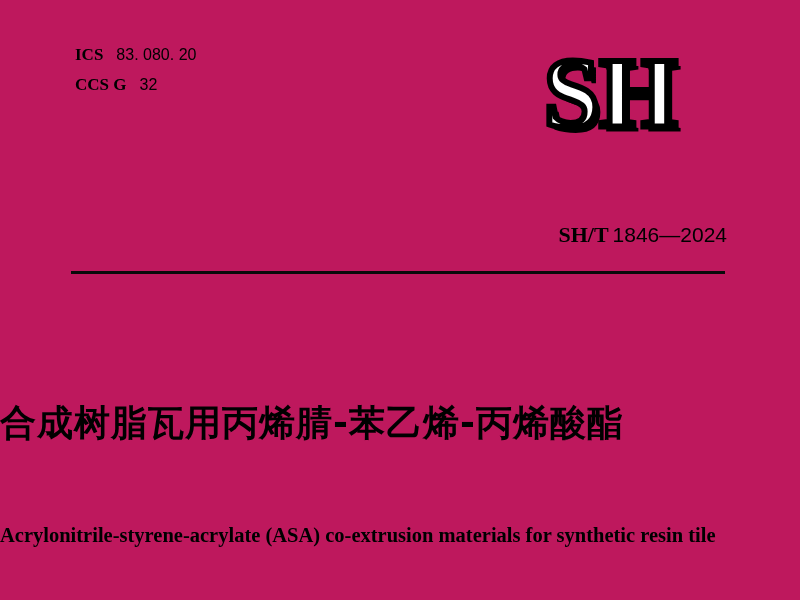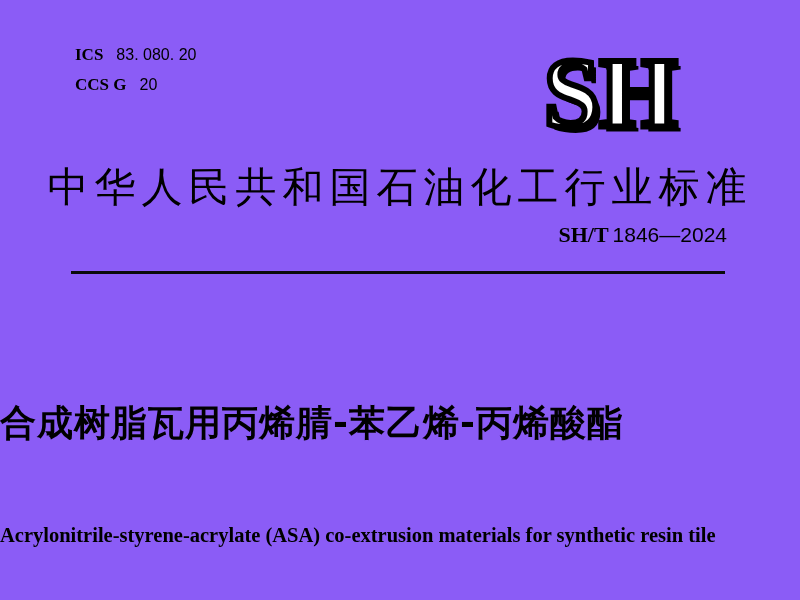--- a/index.html
+++ b/index.html
@@ -1,19 +1,19 @@
 <!DOCTYPE html>
 <html><head>
 <meta charset="utf-8">
 <style>
   html,body{margin:0;padding:0;background:#ffffff;}
   .page{
     position:relative;
     width:800px;height:600px;
-    background:#8b5cf6;
+    background:#be185d;
     color:#000;
     font-family:"Liberation Serif",serif;
     overflow:hidden;
   }
   
   .codes{
     position:absolute;left:75px;top:40px;
     line-height:30px;
     white-space:nowrap;
   }
@@ -96,30 +96,29 @@
 
 <div class="page">
 
   <div class="codes">
     <div class="code-line">
       <span class="code-label">ICS</span>
       <span class="code-value">83. 080. 20</span>
     </div>
     <div class="code-line">
       <span class="code-label">CCS G</span>
-      <span class="code-value">20</span>
+      <span class="code-value">32</span>
     </div>
   </div>
 
   <svg class="sh-logo" width="190" height="125" viewBox="0 0 190 125" aria-hidden="true">
     <text class="logo-shadow" x="13" y="105">SH</text>
     <text class="logo-face" x="8" y="100">SH</text>
   </svg>
 
-  <div class="std-heading">中华人民共和国石油化工行业标准</div>
 
   <div class="std-number">
     <span class="num-prefix">SH/T</span>
     <span class="num-value">1846—2024</span>
   </div>
 
   <div class="rule"></div>
 
   <h1 class="title-cn">
     <span class="title-line1">合成树脂瓦用丙烯腈-苯乙烯-丙烯酸酯</span><br>

